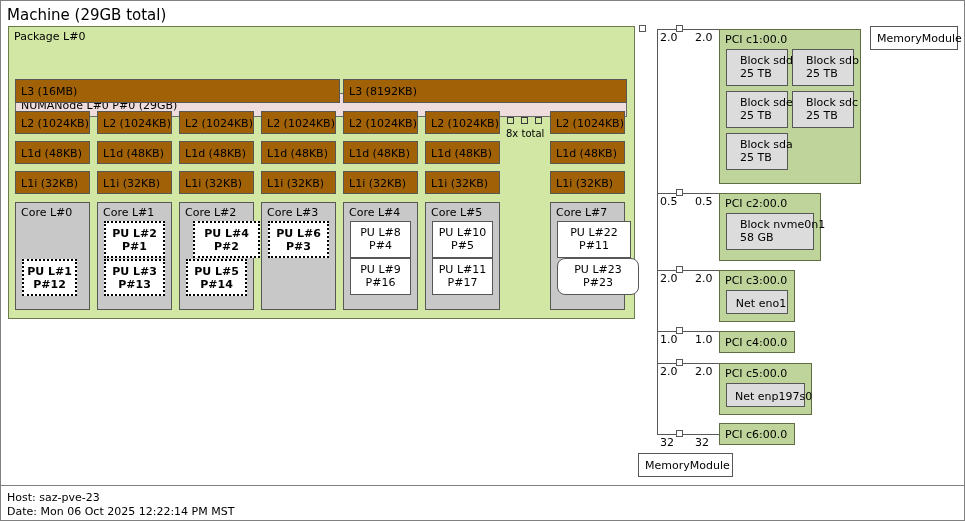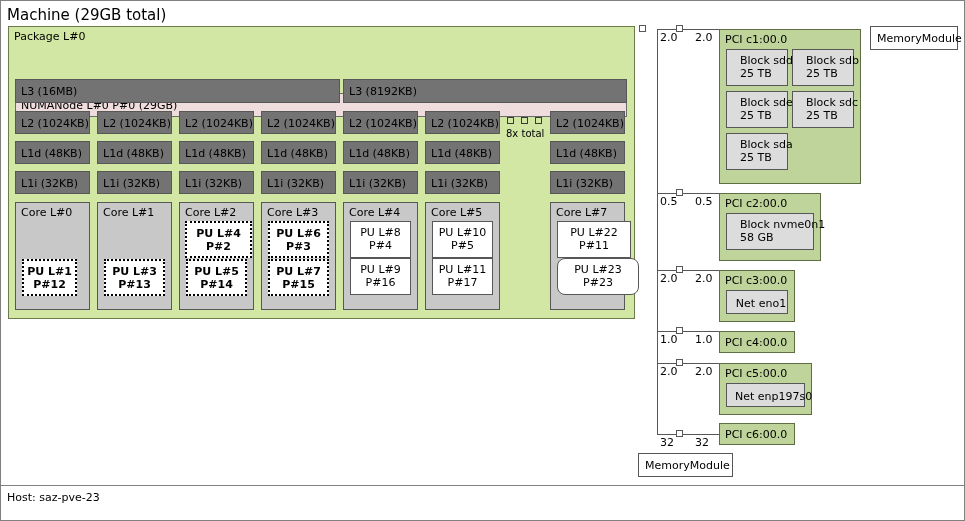--- a/index.html
+++ b/index.html
@@ -49,21 +49,21 @@
     position: absolute;
     left: 6px;
     top: 5px;
     font-size: 15px;
     white-space: nowrap;
   }
 
   
   .pkg      { background: #d2e7a4; border: 1px solid #6b7b4b; }
   .numa     { background: #efdcdc; border: 1px solid #6b6b6b; margin-top: 44px; }
-  .cache    { background: #737373; border: 1px solid #575757; }
+  .cache    { background: #a16207; border: 1px solid #575757; }
   .core     { background: #c8c8c8; border: 1px solid #575757; }
   .pu       { background: #ffffff; border: 1px solid #575757; }
   .pu-dot   { background: #ffffff; border: 2px dotted #000000; font-weight: bold; }
   .pci      { background: #bfd49a; border: 1px solid #5e6e42; }
   .osdev    { background: #dcdcdc; border: 1px solid #575757; }
   .memmod   { background: #ffffff; border: 1px solid #575757; }
 
   .pu .txt, .pu-dot .txt {
     position: absolute;
     left: 0; right: 0;
@@ -242,47 +242,47 @@
     <div class="lbl">Core L#0</div>
   </div>
   <div class="box pu-dot abs" style="left:21px; top:258px; width:55px; height:37px;">
     <div class="txt l1">PU L#1</div>
     <div class="txt l2">P#12</div>
   </div>
 
   <div class="box core abs" style="left:96px; top:201px; width:75px; height:108px;">
     <div class="lbl">Core L#1</div>
   </div>
+  <div class="box pu-dot abs" style="left:103px; top:220px; width:61px; height:37px;">
+    <div class="txt l1">PU L#2</div>
+    <div class="txt l2">P#1</div>
+  </div>
   <div class="box pu-dot abs" style="left:103px; top:258px; width:61px; height:37px;">
     <div class="txt l1">PU L#3</div>
     <div class="txt l2">P#13</div>
   </div>
 
   <div class="box core abs" style="left:178px; top:201px; width:75px; height:108px;">
     <div class="lbl">Core L#2</div>
   </div>
-  <div class="box pu-dot abs" style="left:184px; top:220px; width:67px; height:37px;">
+  <div class="box pu-dot abs" style="left:192px; top:220px; width:67px; height:37px;">
     <div class="txt l1">PU L#4</div>
     <div class="txt l2">P#2</div>
   </div>
   <div class="box pu-dot abs" style="left:185px; top:258px; width:61px; height:37px;">
     <div class="txt l1">PU L#5</div>
     <div class="txt l2">P#14</div>
   </div>
 
   <div class="box core abs" style="left:260px; top:201px; width:75px; height:108px;">
     <div class="lbl">Core L#3</div>
   </div>
   <div class="box pu-dot abs" style="left:267px; top:220px; width:61px; height:37px;">
     <div class="txt l1">PU L#6</div>
     <div class="txt l2">P#3</div>
-  </div>
-  <div class="box pu-dot abs" style="left:267px; top:258px; width:61px; height:37px;">
-    <div class="txt l1">PU L#7</div>
-    <div class="txt l2">P#15</div>
   </div>
 
   <div class="box core abs" style="left:342px; top:201px; width:75px; height:108px;">
     <div class="lbl">Core L#4</div>
   </div>
   <div class="box pu abs" style="left:349px; top:220px; width:61px; height:37px;">
     <div class="txt l1">PU L#8</div>
     <div class="txt l2">P#4</div>
   </div>
   <div class="box pu abs" style="left:349px; top:257px; width:61px; height:37px;">
@@ -403,14 +403,15 @@
 
   <div class="box memmod abs centerlbl" style="left:869px; top:25px; width:88px; height:24px;">
     <span>MemoryModule</span>
   </div>
   <div class="box memmod abs centerlbl" style="left:637px; top:452px; width:95px; height:24px;">
     <span>MemoryModule</span>
   </div>
 
   <div class="footer-sep" style="top:484px;"></div>
   <div class="footer-line" style="top:490px;">Host: saz-pve-23</div>
+  <div class="footer-line" style="top:504px;">Date: Mon 06 Oct 2025 12:22:14 PM MST</div>
 
 </div>
 
 </body></html>

